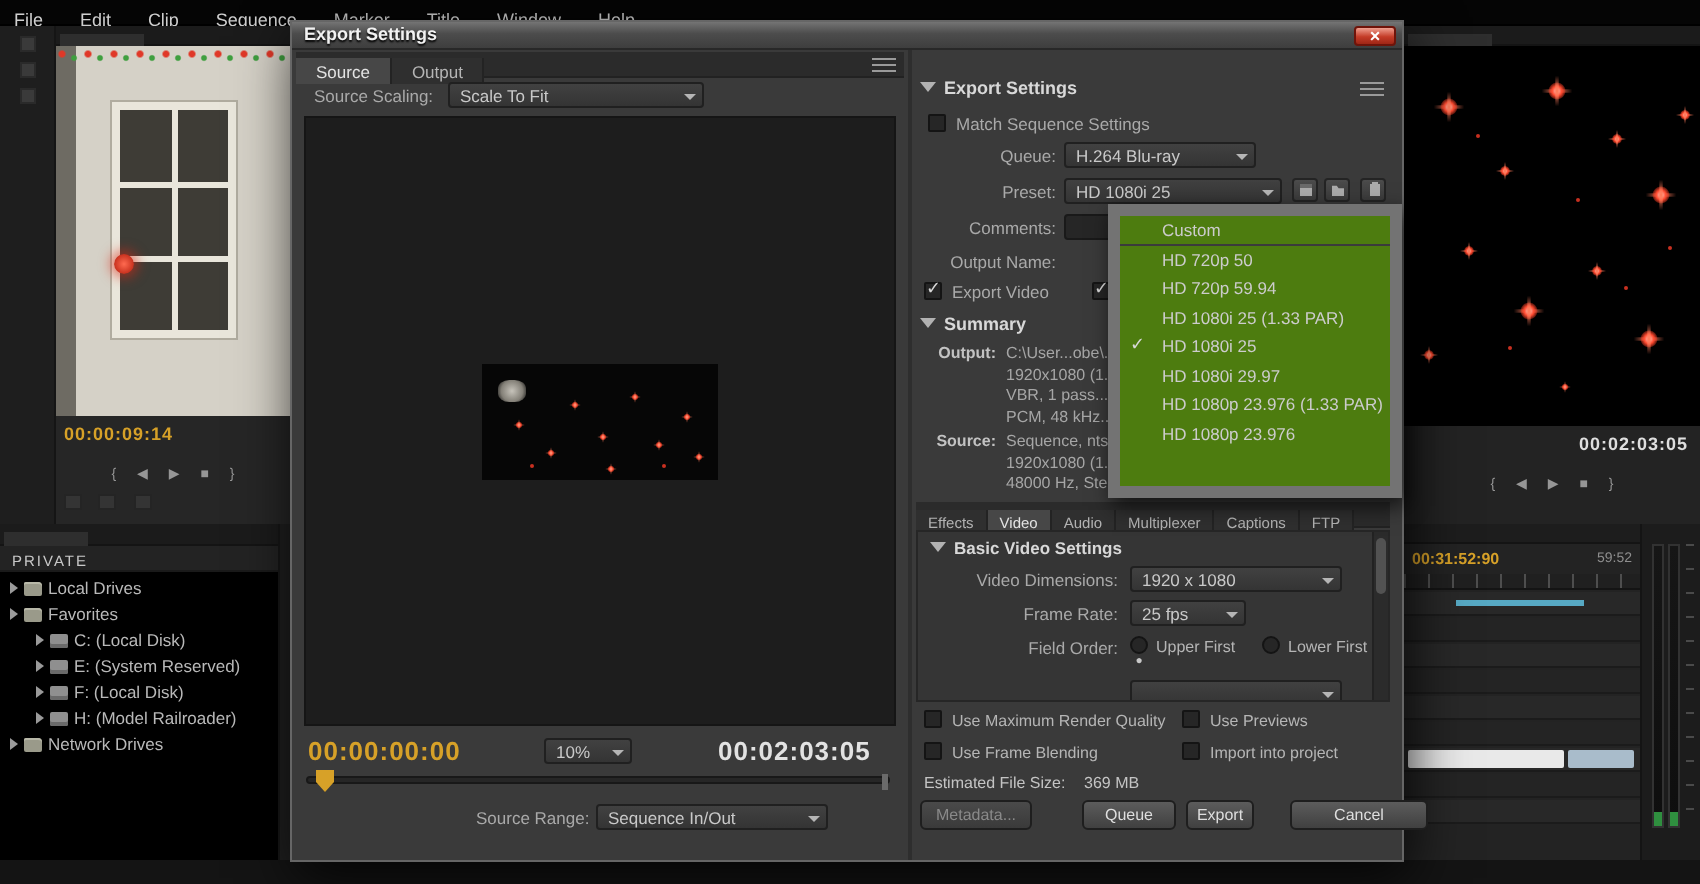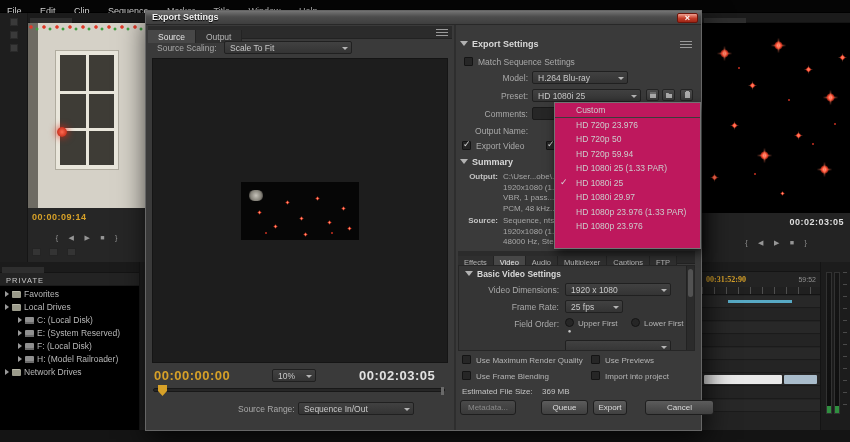--- a/index.html
+++ b/index.html
@@ -83,21 +83,21 @@
   .tree-row { position:relative; height:13px; line-height:13px; font-size:8.5px; color:#b9b9b9; padding-left:5px; white-space:nowrap; }
   .tree-row.lvl1 { padding-left:18px; }
   .ico-drive { display:inline-block; width:9px; height:7px; background:#8f8f8f; border-radius:1px; margin-right:3px;
                box-shadow:inset 0 -2px 0 #6a6a6a; vertical-align:-1px; }
   .ico-folder { display:inline-block; width:9px; height:7px; background:#9a9a8a; border-radius:1px 2px 1px 1px; margin-right:3px;
                 box-shadow:inset 0 1px 0 #b8b8a8; vertical-align:-1px; }
 
   .timeline-panel { position:absolute; left:702px; top:262px; width:118px; height:168px; background:#232323; }
   .tl-hdr { position:absolute; left:0; top:0; right:0; height:10px; background:#1d1d1d; border-bottom:1px solid #141414; }
   .tl-info { position:absolute; left:0; top:11px; right:0; height:13px; }
-  .tl-tc { position:absolute; left:4px; top:2px; font-size:8px; font-weight:bold; color:#d7a128;font-family:Liberation Serif, serif; }
+  .tl-tc { position:absolute; left:4px; top:2px; font-size:8px; font-weight:bold; color:#d7a128; }
   .tl-end { position:absolute; right:4px; top:3px; font-size:7px; color:#8f8f8f; }
   .tl-ruler { position:absolute; left:0; top:25px; right:0; height:8px; background:#202020;
               background-image:repeating-linear-gradient(90deg,#4e4e4e 0 1px,transparent 1px 12px); border-bottom:1px solid #141414; }
   .lane { position:absolute; left:0; right:0; height:12px; background:#282828; border-bottom:1px solid #1b1b1b; }
   .lane.alt { background:#242424; }
   .clip-white { position:absolute; left:2px; top:1px; width:78px; height:9px; background:#e9e9e9; border-radius:1px; }
   .clip-blue { position:absolute; left:82px; top:1px; width:33px; height:9px; background:#a9bccb; border-radius:1px; }
   .clip-teal { position:absolute; left:26px; top:4px; width:64px; height:3px; background:#57a9c4; }
 
   .meter-panel { position:absolute; left:820px; top:262px; width:30px; height:168px; background:#1c1c1c; border-left:1px solid #141414; }
@@ -148,22 +148,22 @@
   .pico .shp { position:absolute; left:3px; top:2px; width:6px; height:6px; background:#ababab; }
   .pico.save .shp { box-shadow:inset 0 2px 0 #6a6a6a; }
   .pico.fold .shp { clip-path:polygon(0 15%,40% 15%,55% 35%,100% 35%,100% 100%,0 100%); }
   .pico.trash .shp { width:5px; left:4px; box-shadow:0 -2px 0 -1px #ababab; }
 
   .subpanel { position:absolute; left:312px; top:254px; width:237px; height:86px; background:#353535; border:1px solid #262626; overflow:hidden; }
   .sp-lbl { position:absolute; width:100px; text-align:right; font-size:8.5px; color:#a9a9a9; white-space:nowrap; }
   .scrollbar { position:absolute; right:0; top:0; bottom:0; width:8px; background:#2b2b2b; border-left:1px solid #222; }
   .scroll-thumb { position:absolute; left:1px; right:1px; top:3px; height:28px; background:#525252; border-radius:3px; }
 
-  .preset-popup { position:absolute; left:408px; top:91px; width:147px; height:147px; background:#be185d;
-                  border:1px solid #737373; box-shadow:2px 4px 10px rgba(0,0,0,.7); z-index:50; }
+  .preset-popup { position:absolute; left:408px; top:91px; width:147px; height:147px; background:#4d7c0f;
+                  border:6px solid #737373; box-shadow:2px 4px 10px rgba(0,0,0,.7); z-index:50; }
   .pm-item { position:relative; height:14.5px; display:flex; align-items:center; }
   .pm-item:first-child { border-bottom:1px solid #3b3b3b; }
   .pm-check { position:absolute; left:5px; top:1px; font-size:9px; color:#d8d8d8; }
   .pm-label { padding-left:21px; font-size:8.5px; color:#cccccc; white-space:nowrap; }
 </style>
 </head>
 <body>
 
 <div class="app">
 
@@ -271,24 +271,24 @@
     </div>
   </div>
 
   <div class="project-panel">
     <div class="tabstrip" style="height:11px"><i></i></div>
     <div class="pp-toolbar">
       <span class="pp-title">PRIVATE</span>
     </div>
     <div class="tree">
       <div class="tree-row lvl0">
+        <span class="tri-r"></span><span class="ico-folder"></span><span>Local Drives</span>
+      </div>
+      <div class="tree-row lvl0">
         <span class="tri-r"></span><span class="ico-folder"></span><span>Favorites</span>
-      </div>
-      <div class="tree-row lvl0">
-        <span class="tri-r"></span><span class="ico-folder"></span><span>Local Drives</span>
       </div>
       <div class="tree-row lvl1">
         <span class="tri-r"></span><span class="ico-drive"></span><span>C: (Local Disk)</span>
       </div>
       <div class="tree-row lvl1">
         <span class="tri-r"></span><span class="ico-drive"></span><span>E: (System Reserved)</span>
       </div>
       <div class="tree-row lvl1">
         <span class="tri-r"></span><span class="ico-drive"></span><span>F: (Local Disk)</span>
       </div>
@@ -403,21 +403,21 @@
     <div class="sec-hdr" style="left:314px;top:28px">
       <span class="tri-d"></span><span>Export Settings</span>
     </div>
     <span class="panel-menu" style="left:534px;top:30px"></span>
 
     <div class="cbx" style="left:318px;top:46px">
         <span class="mark"></span>
       </div>
     <span class="lbl" style="left:332px;top:46px">Match Sequence Settings</span>
 
-    <span class="rt-lbl" style="left:312px;top:62px">Model:</span>
+    <span class="rt-lbl" style="left:312px;top:62px">Queue:</span>
     <div class="select" style="left:386px;top:60px;width:96px">
       <span>H.264 Blu-ray</span>
     </div>
 
     <span class="rt-lbl" style="left:312px;top:80px">Preset:</span>
     <div class="select" style="left:386px;top:78px;width:109px">
       <span>HD 1080i 25</span>
     </div>
     <div class="pico save" style="left:500px;top:78px">
         <span class="shp"></span>
@@ -518,24 +518,20 @@
     <div class="btn" style="left:447px;top:389px;width:34px"><span>Export</span></div>
     <div class="btn" style="left:499px;top:389px;width:69px"><span>Cancel</span></div>
 
     <div class="preset-popup">
       <div class="pm-item">
           <span class="pm-check"></span>
           <span class="pm-label">Custom</span>
         </div>
       <div class="pm-item">
           <span class="pm-check"></span>
-          <span class="pm-label">HD 720p 23.976</span>
-        </div>
-      <div class="pm-item">
-          <span class="pm-check"></span>
           <span class="pm-label">HD 720p 50</span>
         </div>
       <div class="pm-item">
           <span class="pm-check"></span>
           <span class="pm-label">HD 720p 59.94</span>
         </div>
       <div class="pm-item">
           <span class="pm-check"></span>
           <span class="pm-label">HD 1080i 25 (1.33 PAR)</span>
         </div>

